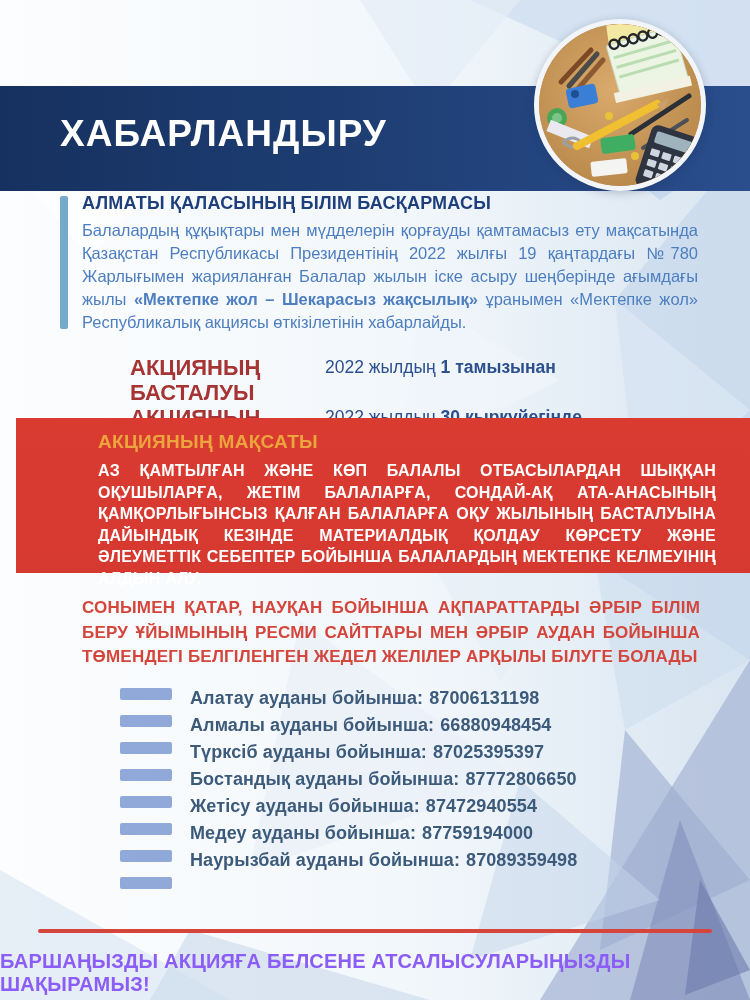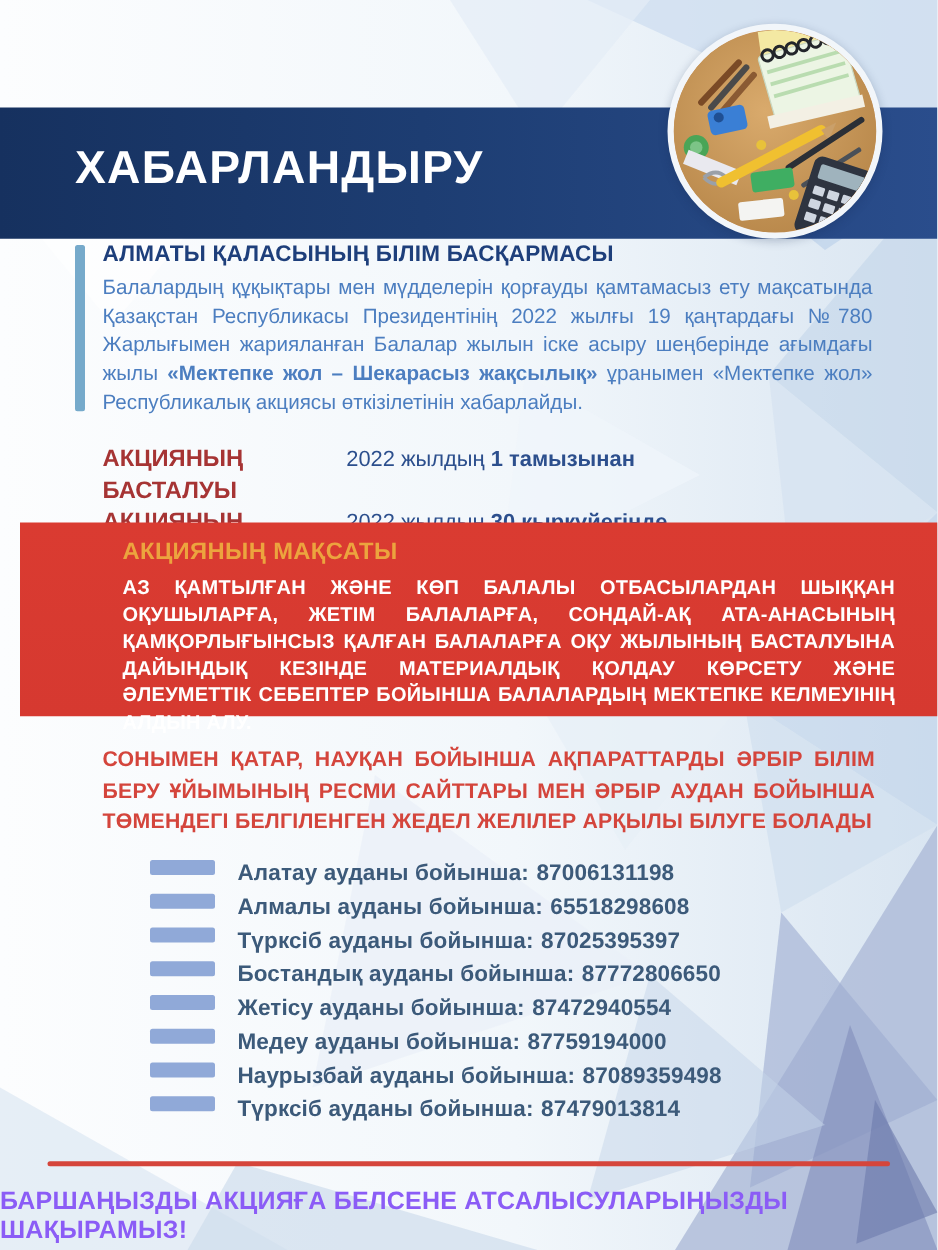--- a/index.html
+++ b/index.html
@@ -39,21 +39,21 @@
   }
   .announce-body {
     position:absolute; left:82px; top:26px; width:616px;
     font-size:16.5px; line-height:23px; color:#4c7ec0; text-align:justify;
   }
   .announce-body .b { font-weight:bold; }
 
   
   .dates { position:absolute; left:82px; top:355px; width:620px; z-index:2; }
   .date-row { display:flex; line-height:25px; }
-  .date-label { width:195px; flex:0 0 195px; font-size:19px; font-weight:bold; color:#a63434; }
+  .date-label { width:195px; flex:0 0 195px; font-size:22px; font-weight:bold; color:#a63434;margin-left:48px; }
   .date-value { font-size:17.5px; color:#2c4f8d; }
   .date-value .b { font-weight:bold; }
 
   
   .goal-band {
     position:absolute; left:16px; top:418px; width:750px; height:155px; z-index:2;
     background:linear-gradient(180deg,#da3b31 0%,#d63930 100%);
   }
   .goal-title {
     position:absolute; left:82px; top:13px;
@@ -234,21 +234,21 @@
 
   <p class="info-body">СОНЫМЕН ҚАТАР, НАУҚАН БОЙЫНША АҚПАРАТТАРДЫ ӘРБІР БІЛІМ БЕРУ ҰЙЫМЫНЫҢ РЕСМИ САЙТТАРЫ МЕН ӘРБІР АУДАН БОЙЫНША ТӨМЕНДЕГІ БЕЛГІЛЕНГЕН ЖЕДЕЛ ЖЕЛІЛЕР АРҚЫЛЫ БІЛУГЕ БОЛАДЫ</p>
 
   <ul class="hotlines">
     <li class="hotline-row">
       <span class="hotline-bar"></span>
       <span class="hotline-text"><span>Алатау ауданы бойынша:</span><span class="phone">87006131198</span></span>
     </li>
     <li class="hotline-row">
       <span class="hotline-bar"></span>
-      <span class="hotline-text"><span>Алмалы ауданы бойынша:</span><span class="phone">65518298608</span></span>
+      <span class="hotline-text"><span>Алмалы ауданы бойынша:</span><span class="phone">66880948454</span></span>
     </li>
     <li class="hotline-row">
       <span class="hotline-bar"></span>
       <span class="hotline-text"><span>Түрксіб ауданы бойынша:</span><span class="phone">87025395397</span></span>
     </li>
     <li class="hotline-row">
       <span class="hotline-bar"></span>
       <span class="hotline-text"><span>Бостандық ауданы бойынша:</span><span class="phone">87772806650</span></span>
     </li>
     <li class="hotline-row">
@@ -258,20 +258,19 @@
     <li class="hotline-row">
       <span class="hotline-bar"></span>
       <span class="hotline-text"><span>Медеу ауданы бойынша:</span><span class="phone">87759194000</span></span>
     </li>
     <li class="hotline-row">
       <span class="hotline-bar"></span>
       <span class="hotline-text"><span>Наурызбай ауданы бойынша:</span><span class="phone">87089359498</span></span>
     </li>
     <li class="hotline-row">
       <span class="hotline-bar"></span>
-      <span class="hotline-text"><span>Түрксіб ауданы бойынша:</span><span class="phone">87479013814</span></span>
     </li>
   </ul>
 
   <div class="divider"></div>
   <div class="footer-text">БАРШАҢЫЗДЫ АКЦИЯҒА БЕЛСЕНЕ АТСАЛЫСУЛАРЫҢЫЗДЫ ШАҚЫРАМЫЗ!</div>
 
 </div>
 
 </body></html>

